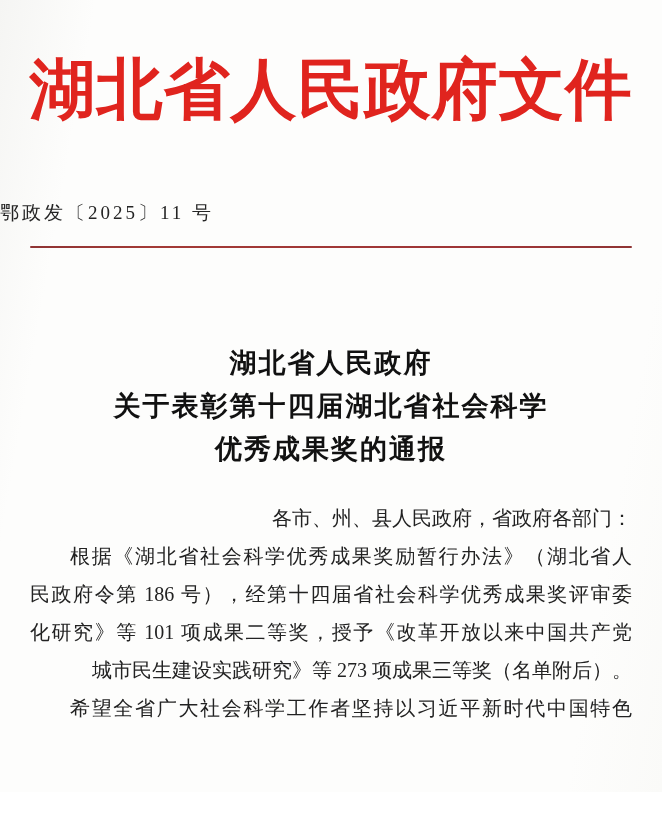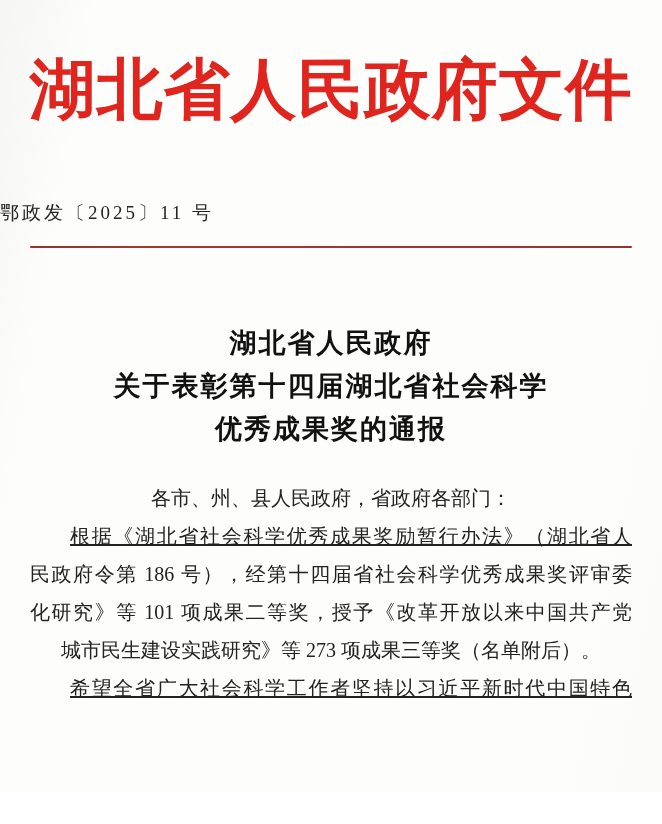--- a/index.html
+++ b/index.html
@@ -35,36 +35,36 @@
     white-space: nowrap;
     color: #242424;
   }
   .divider {
     margin: 21px 30px 0 30px;
     height: 2px;
     background: linear-gradient(to right, #8f3434, #a33a36 20%, #9e3537 80%, #8f3434);
     border-radius: 1px;
   }
   .doc-title {
-    margin-top: 74px;
+    margin-top: 94px;
     text-align: center;
     font-weight: bold;
     font-size: 27px;
     line-height: 43px;
     letter-spacing: 2px;
     color: #111111;
   }
   .body-text {
     margin: 28px 30px 0 30px;
     font-size: 20px;
     line-height: 38px;
     color: #222222;
   }
-  .body-line { text-align: center; }
-  .body-line.indent { text-indent: 2em; text-decoration: underline; }
+  .body-line { text-align: right; }
+  .body-line.indent { text-indent: 2em; }
   .body-line.stretch {
     text-align: justify;
     text-align-last: justify;
   }
   .page-number {
     position: absolute;
     top: 794px;
     right: 64px;
     font-size: 17px;
     letter-spacing: 3px;

